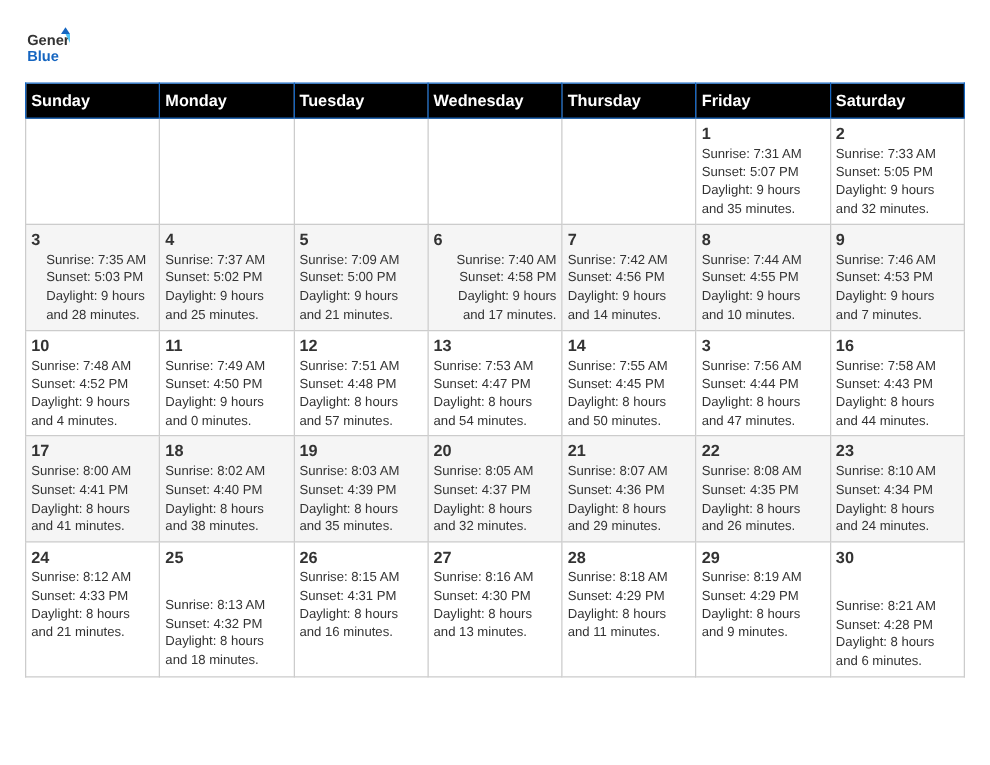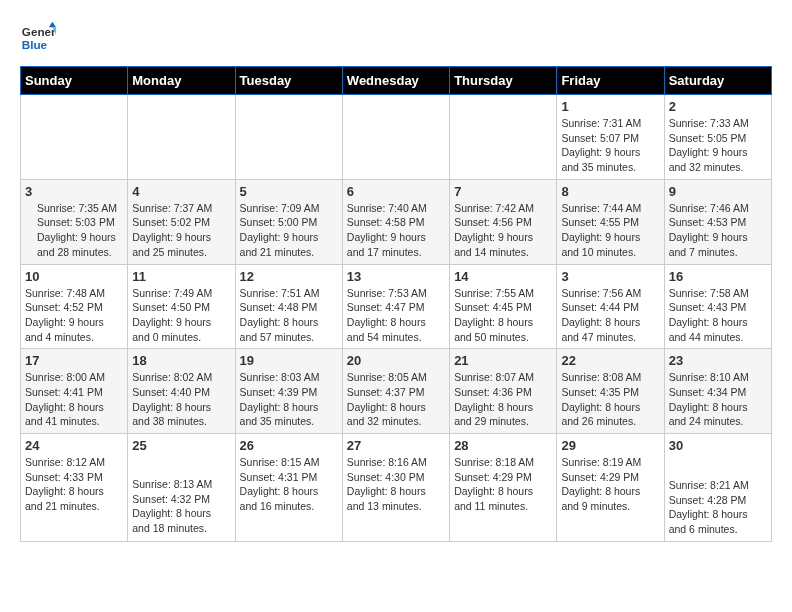--- a/index.html
+++ b/index.html
@@ -148,21 +148,21 @@
         </td>
         <td>
           <span class="day-num">5</span>
           <div class="day-info" style="white-space: pre-line;">Sunrise: 7:09 AM
 Sunset: 5:00 PM
 Daylight: 9 hours
 and 21 minutes.</div>
         </td>
         <td>
           <span class="day-num">6</span>
-          <div class="day-info" style="white-space: pre-line;">Sunrise: 7:40 AM
+          <div class="day-info" style="white-space: pre-line; text-align: right;">Sunrise: 7:40 AM
 Sunset: 4:58 PM
 Daylight: 9 hours
 and 17 minutes.</div>
         </td>
         <td>
           <span class="day-num">7</span>
           <div class="day-info" style="white-space: pre-line;">Sunrise: 7:42 AM
 Sunset: 4:56 PM
 Daylight: 9 hours
 and 14 minutes.</div>

